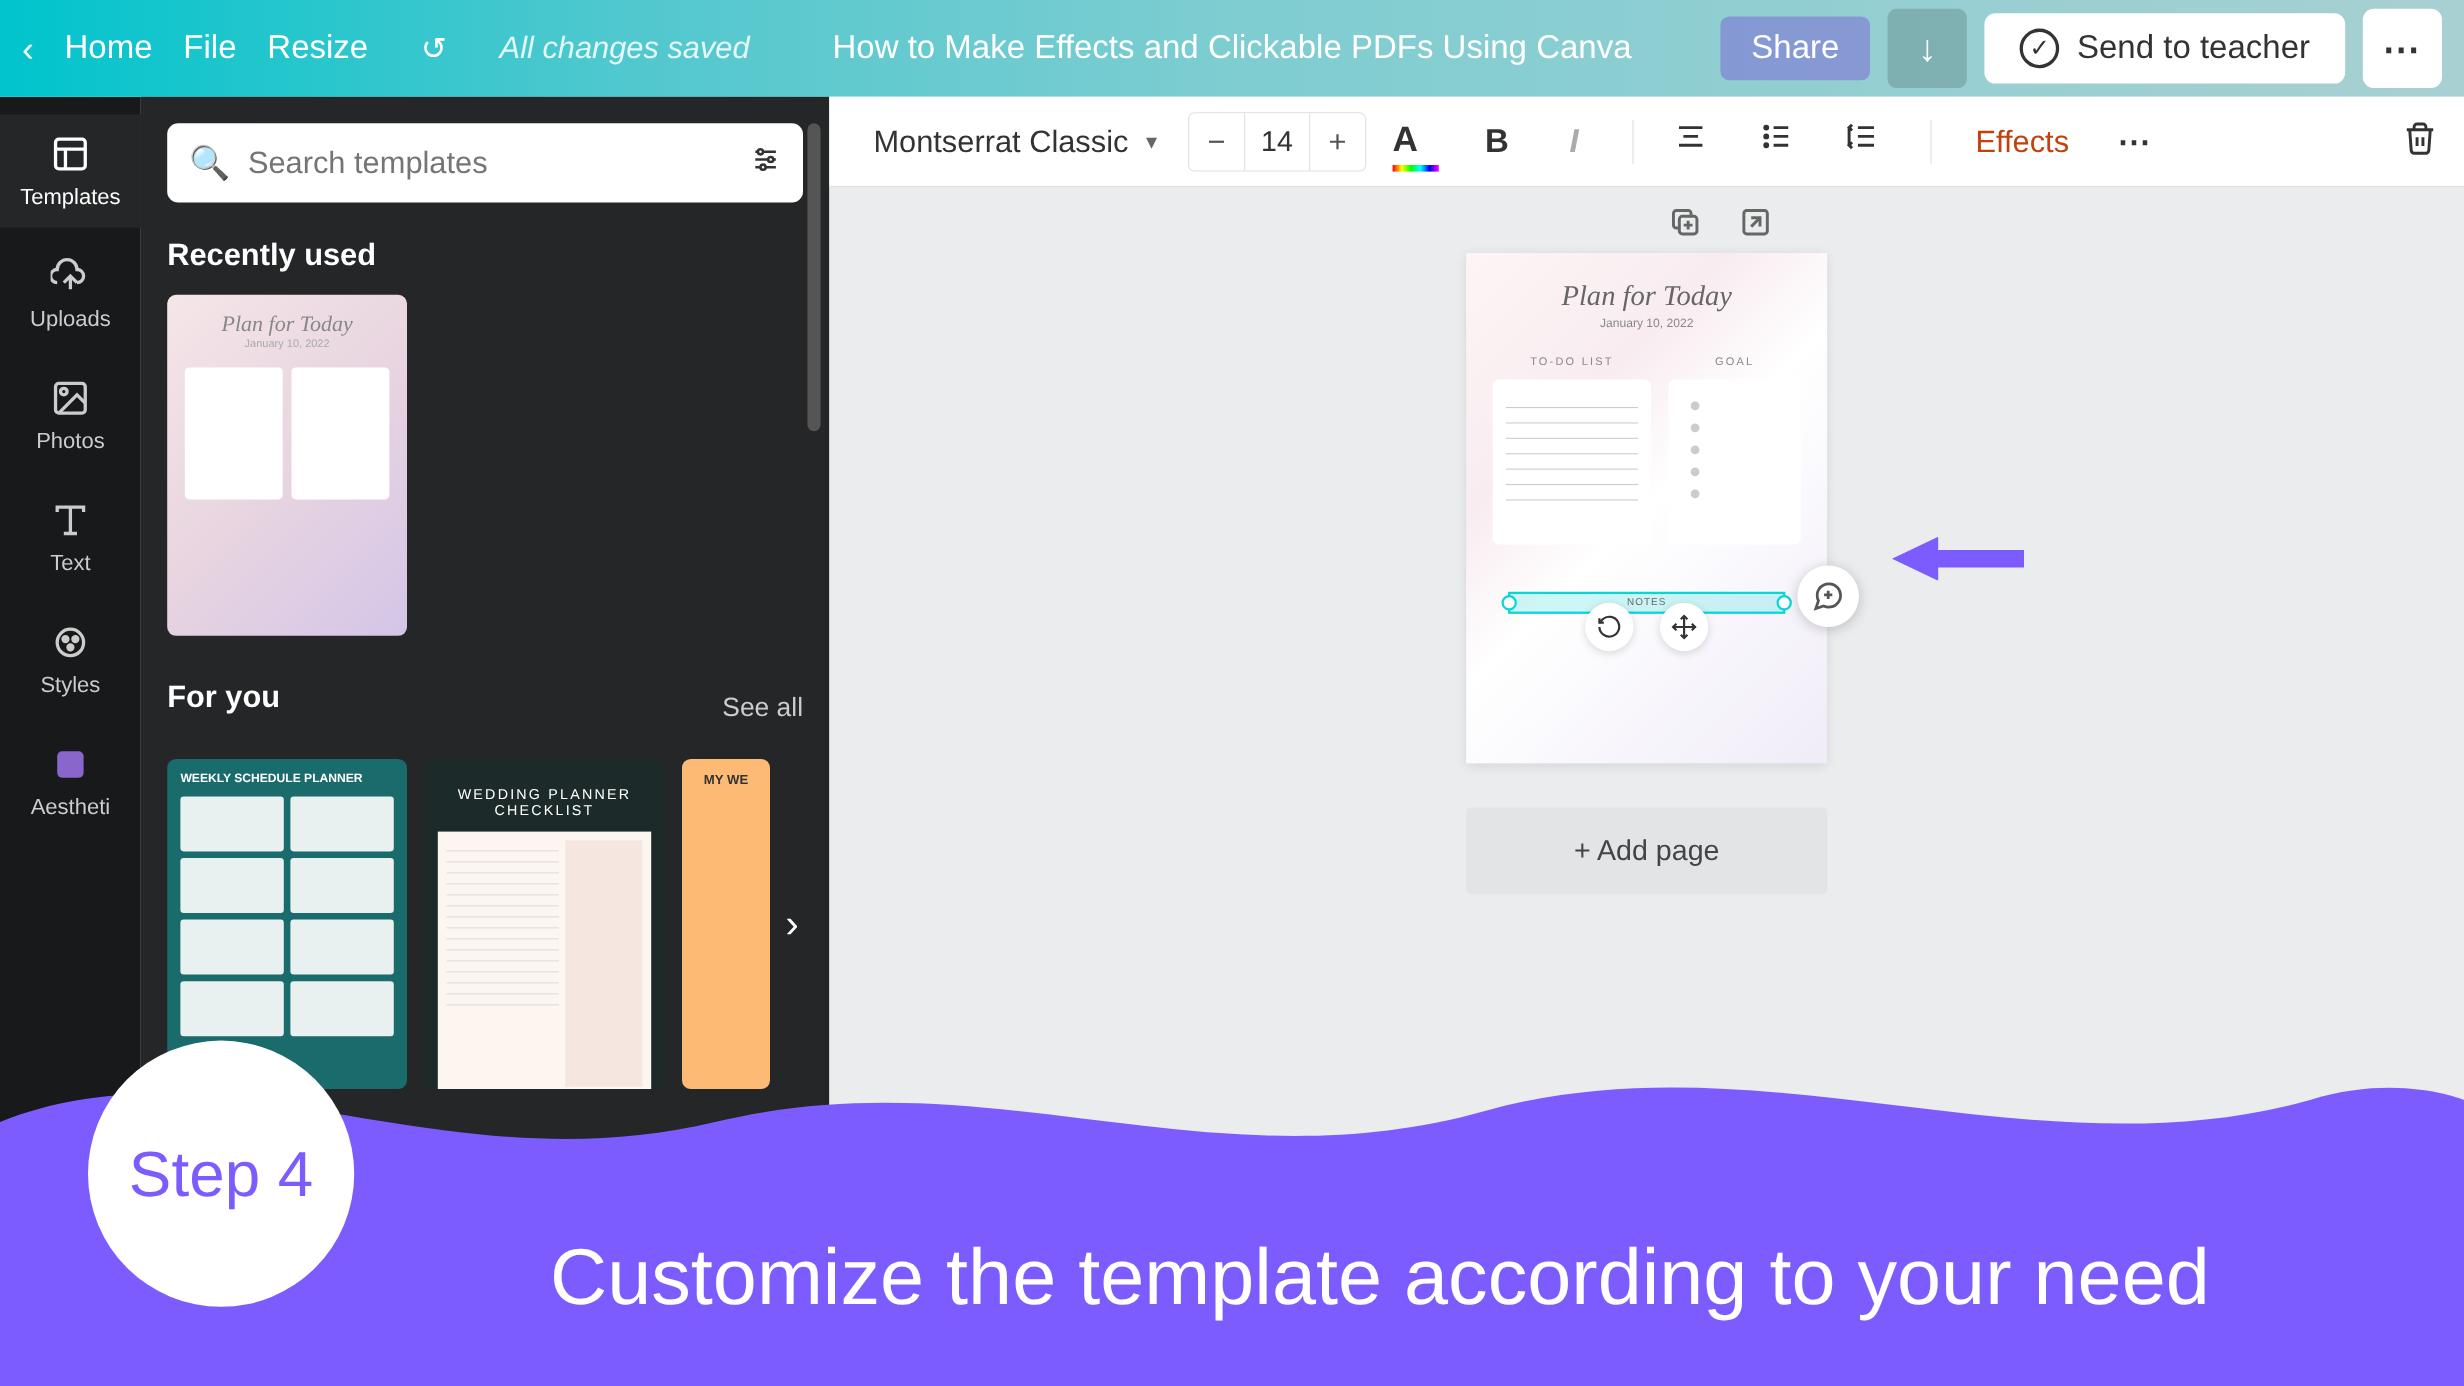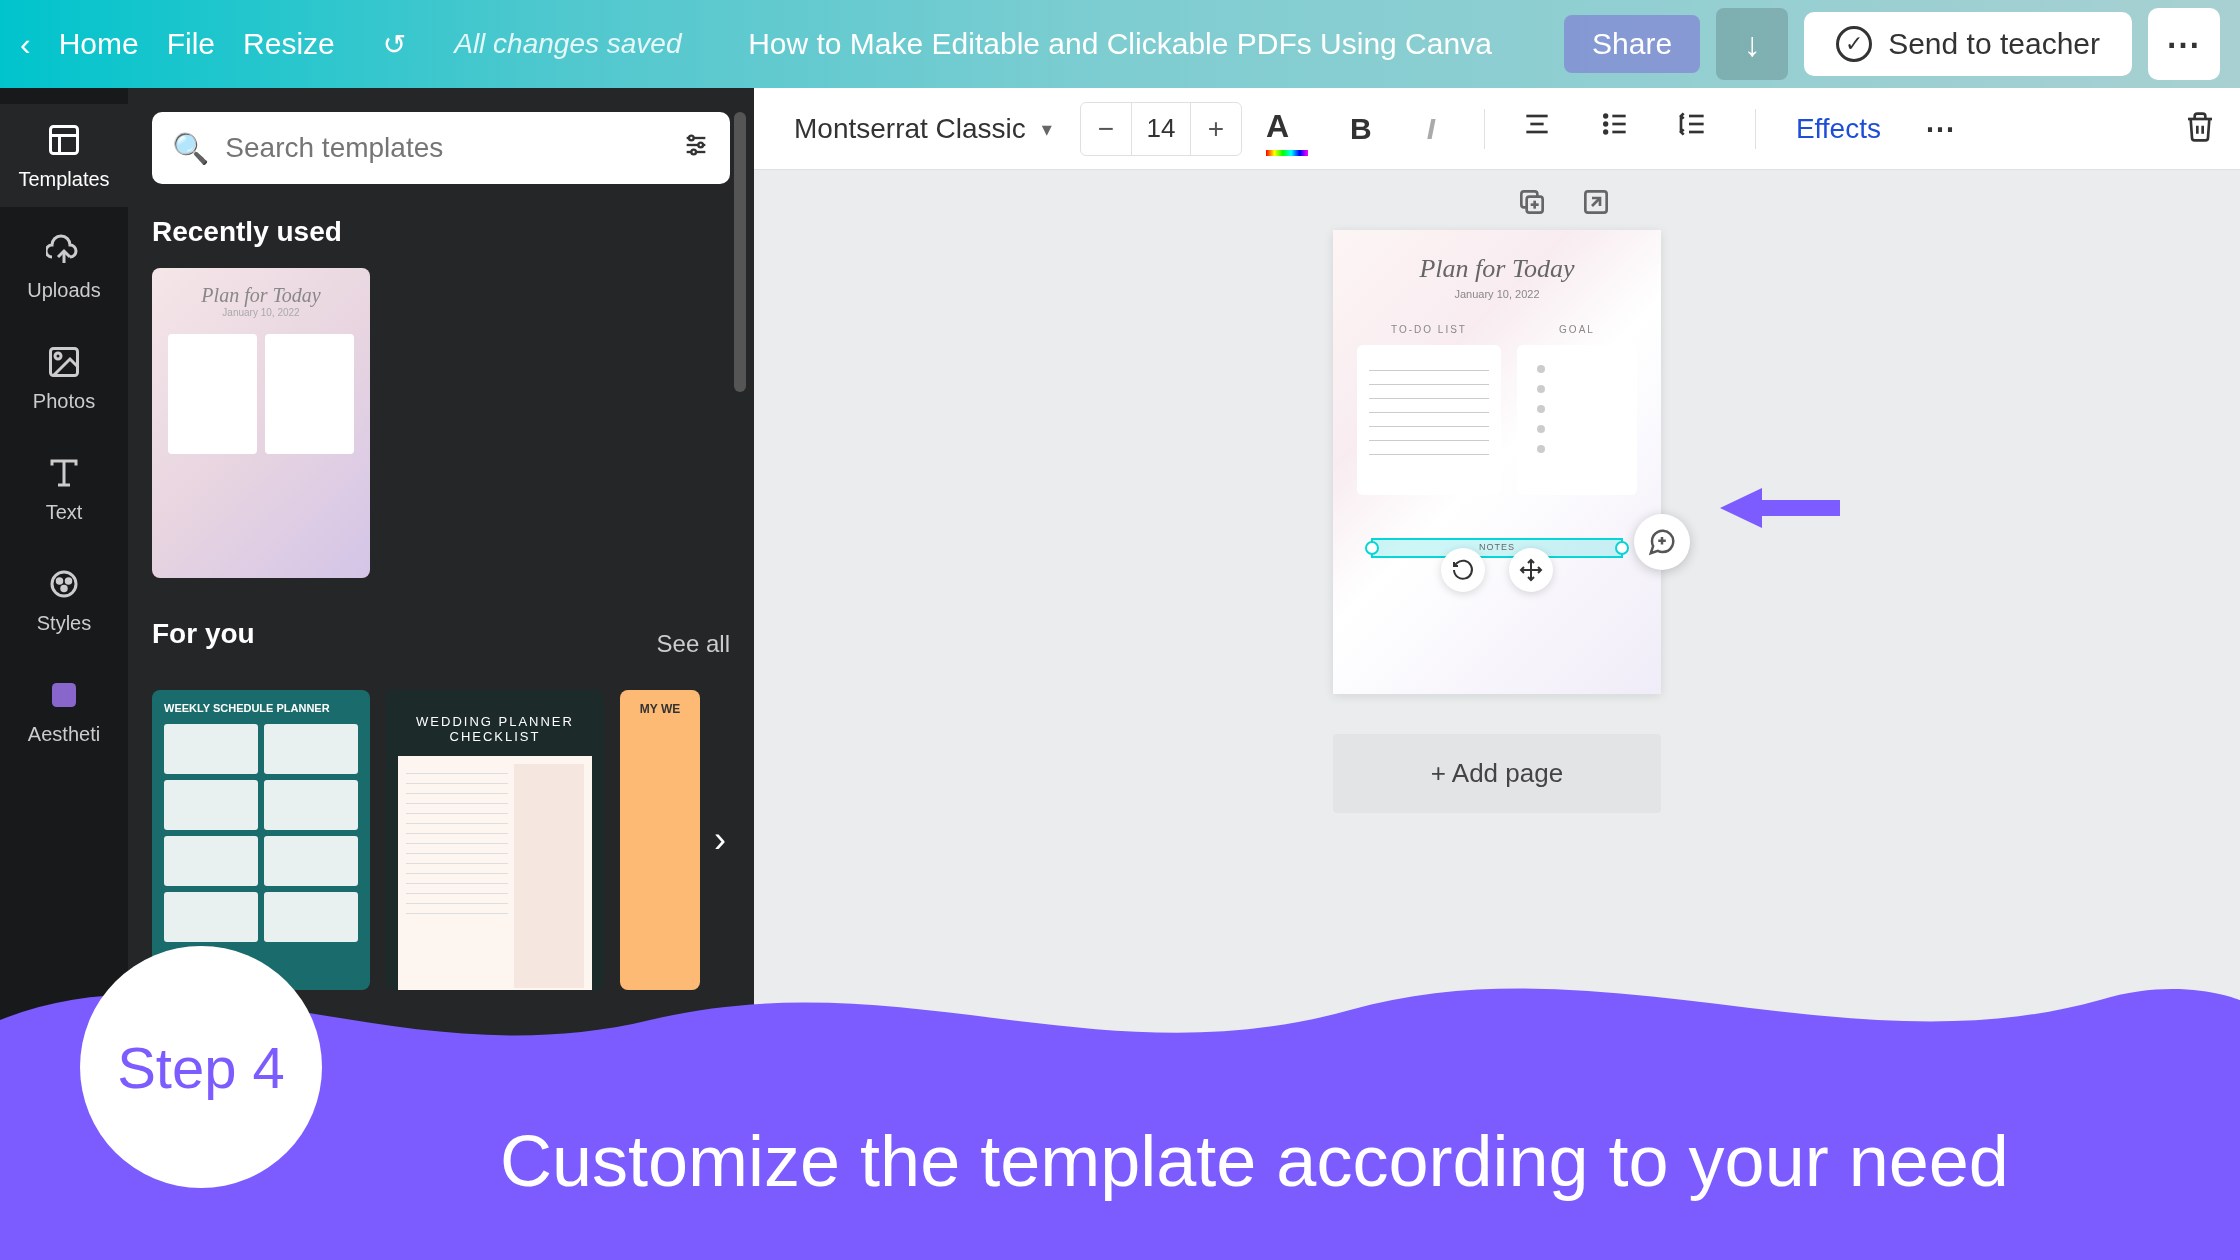--- a/index.html
+++ b/index.html
@@ -71,21 +71,21 @@
 .size-group { display: flex; align-items: center; border: 1px solid #e0e0e0; border-radius: 6px; height: 54px; }
 .size-btn { width: 50px; height: 100%; display: flex; align-items: center; justify-content: center; font-size: 28px; color: #555; cursor: pointer; }
 .size-val { width: 60px; text-align: center; font-size: 26px; color: #333; border-left: 1px solid #e0e0e0; border-right: 1px solid #e0e0e0; height: 100%; display: flex; align-items: center; justify-content: center; }
 .color-btn { width: 42px; height: 42px; position: relative; cursor: pointer; margin: 0 12px; }
 .color-a { font-size: 32px; font-weight: 700; color: #333; }
 .color-bar { position: absolute; bottom: -6px; left: 0; right: 0; height: 6px; background: linear-gradient(90deg, #ff0000, #ffff00, #00ff00, #00ffff, #0000ff, #ff00ff); }
 .fmt-btn { width: 42px; height: 42px; display: flex; align-items: center; justify-content: center; font-size: 30px; font-weight: 700; cursor: pointer; color: #333; margin: 0 8px; }
 .fmt-italic { font-style: italic; color: #aaa; }
 .tb-divider { width: 1px; height: 40px; background: #e0e0e0; margin: 0 12px; }
 .align-btn { width: 42px; height: 42px; cursor: pointer; margin: 0 12px; }
-.effects-btn { font-size: 28px; color: #1d4ed8; cursor: pointer; padding: 0 16px; }
+.effects-btn { font-size: 28px; color: #c2410c; cursor: pointer; padding: 0 16px; }
 .more-dots { font-size: 30px; color: #333; cursor: pointer; font-weight: bold; letter-spacing: 3px; margin-left: 16px; }
 .trash { margin-left: auto; cursor: pointer; }
 
 
 .page-area { position: relative; height: calc(100% - 82px); display: flex; flex-direction: column; align-items: center; padding-top: 60px; }
 .page-controls { position: absolute; top: 16px; right: 620px; display: flex; gap: 24px; }
 .page-ctrl { width: 40px; height: 40px; cursor: pointer; color: #666; }
 .page { width: 328px; height: 464px; background: white; box-shadow: 0 2px 10px rgba(0,0,0,0.1); position: relative; padding: 24px; background: linear-gradient(135deg, #fdf5f5 0%, #f8ecf0 30%, #fff 50%, #f0ecf8 100%); }
 .page-title-cursive { font-family: cursive; font-size: 26px; color: #666; text-align: center; font-style: italic; }
 .page-date { font-size: 11px; color: #888; text-align: center; margin-top: 4px; }
@@ -125,21 +125,21 @@
 
 <div class="header">
   <div class="header-left">
     <span class="back-icon">‹</span>
     <span class="header-link">Home</span>
     <span class="header-link">File</span>
     <span class="header-link">Resize</span>
     <span class="undo-icon">↺</span>
     <span class="save-status">All changes saved</span>
   </div>
-  <div class="doc-title">How to Make Editable and Clickable PDFs Using Canva</div>
+  <div class="doc-title">How to Make Effects and Clickable PDFs Using Canva</div>
   <div class="header-right">
     <div class="share-btn">Share</div>
     <div class="download-btn">
       <span class="download-icon">↓</span>
     </div>
     <div class="send-btn">
       <span class="check-circle">✓</span>
       <span class="send-text">Send to teacher</span>
     </div>
     <div class="more-btn">⋯</div>

